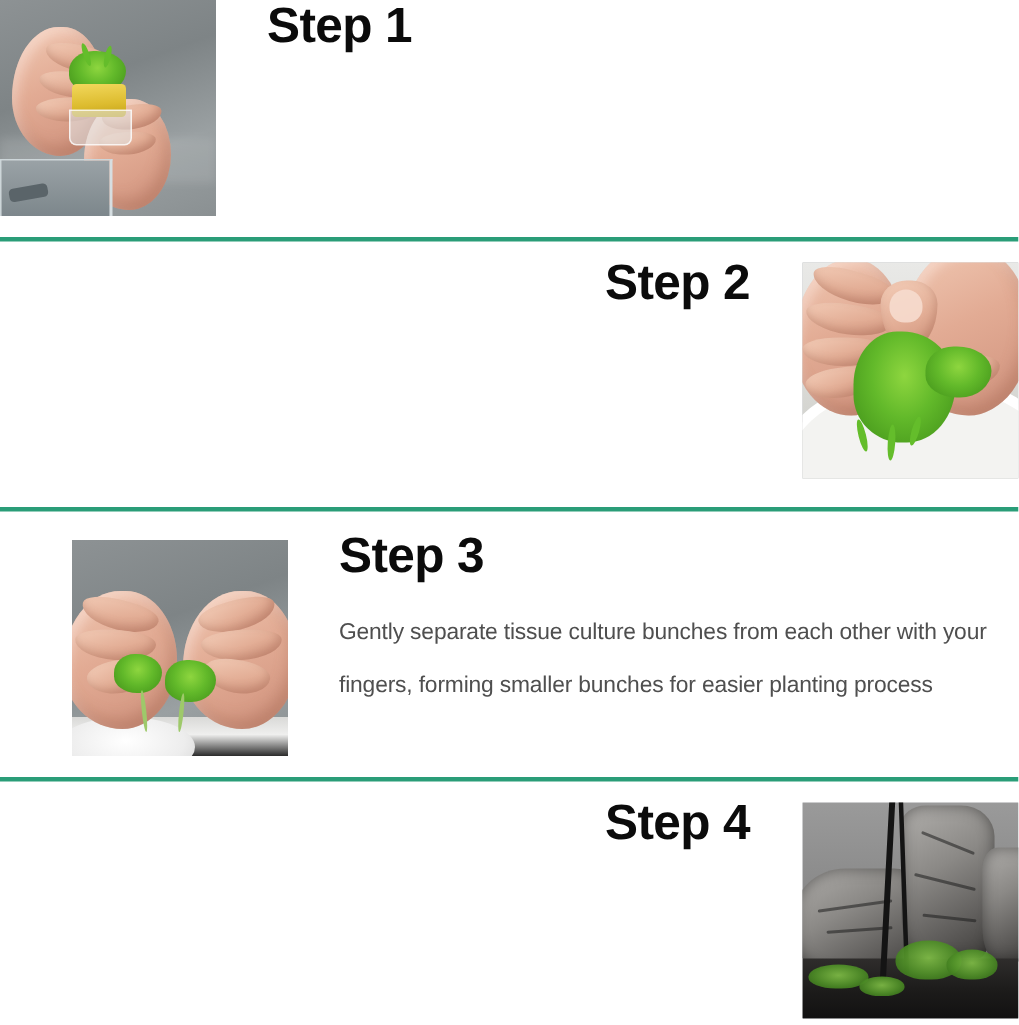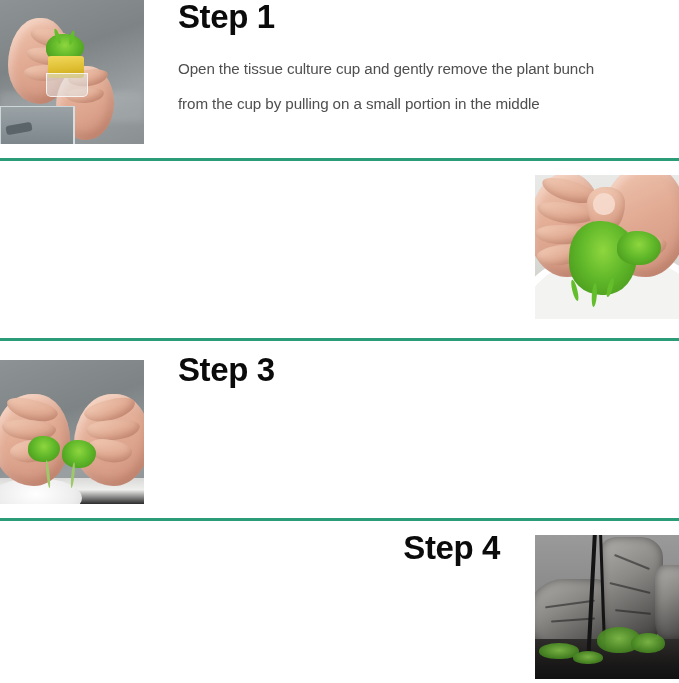--- a/index.html
+++ b/index.html
@@ -267,21 +267,20 @@
           <div class="s1-cup"></div>
           <div class="s1-cup-clear"></div>
 
           <div class="s1-tank"></div>
           <div class="s1-tank-obj"></div>
         </div>
       </div>
 
       <div class="textcol for-left-photo" style="top:18px;">
         <h2 class="step-title">Step 1</h2>
-        <p class="step-body" style="margin-top:18px;">Open the tissue culture cup and gently remove the plant bunch from the cup by pulling on a small portion in the middle</p>
       </div>
 
     </div>
   </div>
   <div class="divider" style="top:158px;"></div>
 
   <div class="step" style="top:161px; height:177px;">
     <div class="step-inner">
 
       <div class="photo right" style="top:14px;">
@@ -302,27 +301,28 @@
 
           <div class="plant-tuft" style="left:34px;top:46px;width:68px;height:74px;"></div>
           <div class="plant-tuft" style="left:82px;top:56px;width:44px;height:34px;"></div>
           <div class="plant-blade" style="left:40px;top:104px;width:5px;height:22px;transform:rotate(-14deg);"></div>
           <div class="plant-blade" style="left:56px;top:108px;width:5px;height:24px;transform:rotate(4deg);"></div>
           <div class="plant-blade" style="left:70px;top:102px;width:5px;height:20px;transform:rotate(16deg);"></div>
         </div>
       </div>
 
       <div class="textcol for-right-photo" style="top:10px;">
+        <h2 class="step-title">Step 2</h2>
       </div>
 
     </div>
   </div>
   <div class="divider" style="top:338px;"></div>
 
-  <div class="step" style="top:341px; height:177px;">
+  <div class="step" style="top:341px; height:177px;padding-left:48px;">
     <div class="step-inner">
 
       <div class="photo left" style="top:19px;">
         <div class="photo-art">
           <div class="shirt"></div>
           <div class="s3-table"></div>
           <div class="bowl" style="left:-10px;top:118px;width:92px;height:40px;"></div>
 
           <div class="hand" style="left:-6px;top:34px;width:76px;height:92px;"></div>
           <div class="finger" style="left:6px;top:40px;width:52px;height:20px;transform:rotate(14deg);"></div>
@@ -336,20 +336,21 @@
 
           <div class="plant-tuft" style="left:28px;top:76px;width:32px;height:26px;"></div>
           <div class="plant-tuft" style="left:62px;top:80px;width:34px;height:28px;"></div>
           <div class="plant-blade" style="left:48px;top:100px;width:3px;height:28px;transform:rotate(-6deg);background:#9ec96a;"></div>
           <div class="plant-blade" style="left:70px;top:102px;width:3px;height:26px;transform:rotate(6deg);background:#9ec96a;"></div>
         </div>
       </div>
 
       <div class="textcol for-left-photo" style="top:12px;">
         <h2 class="step-title">Step 3</h2>
+        <p class="step-body" style="margin-top:18px;">Gently separate tissue culture bunches from each other with your fingers, forming smaller bunches for easier planting process</p>
       </div>
 
     </div>
   </div>
   <div class="divider" style="top:518px;"></div>
 
   <div class="step" style="top:523px; height:162px;">
     <div class="step-inner">
 
       <div class="photo right" style="top:12px;">

